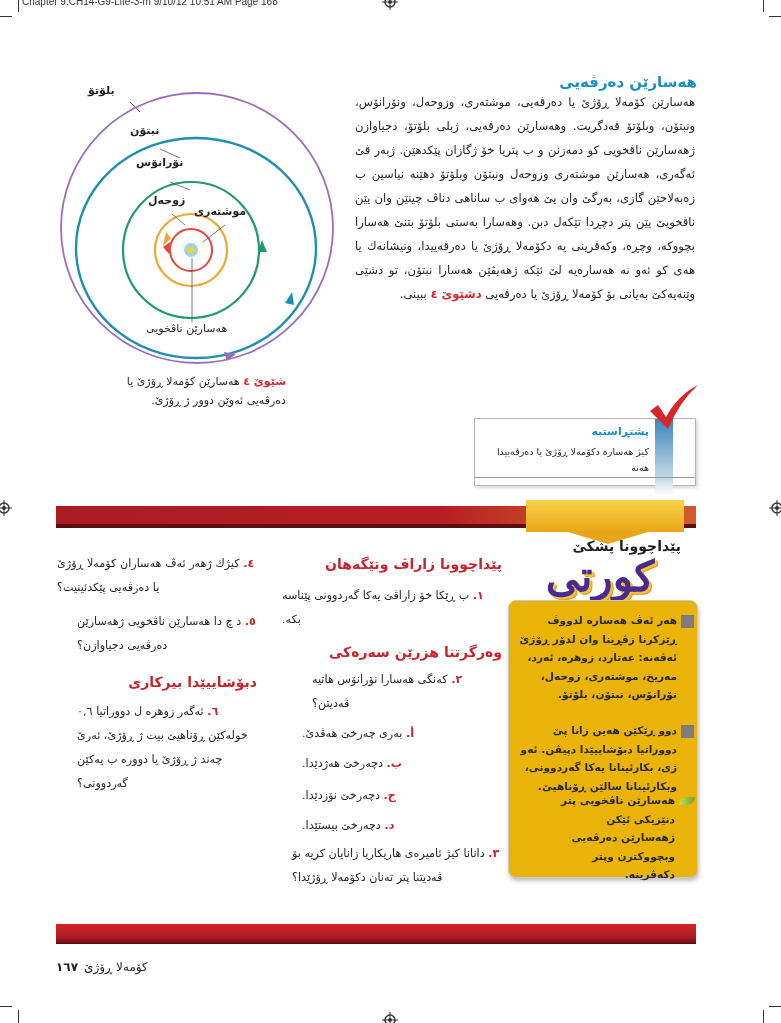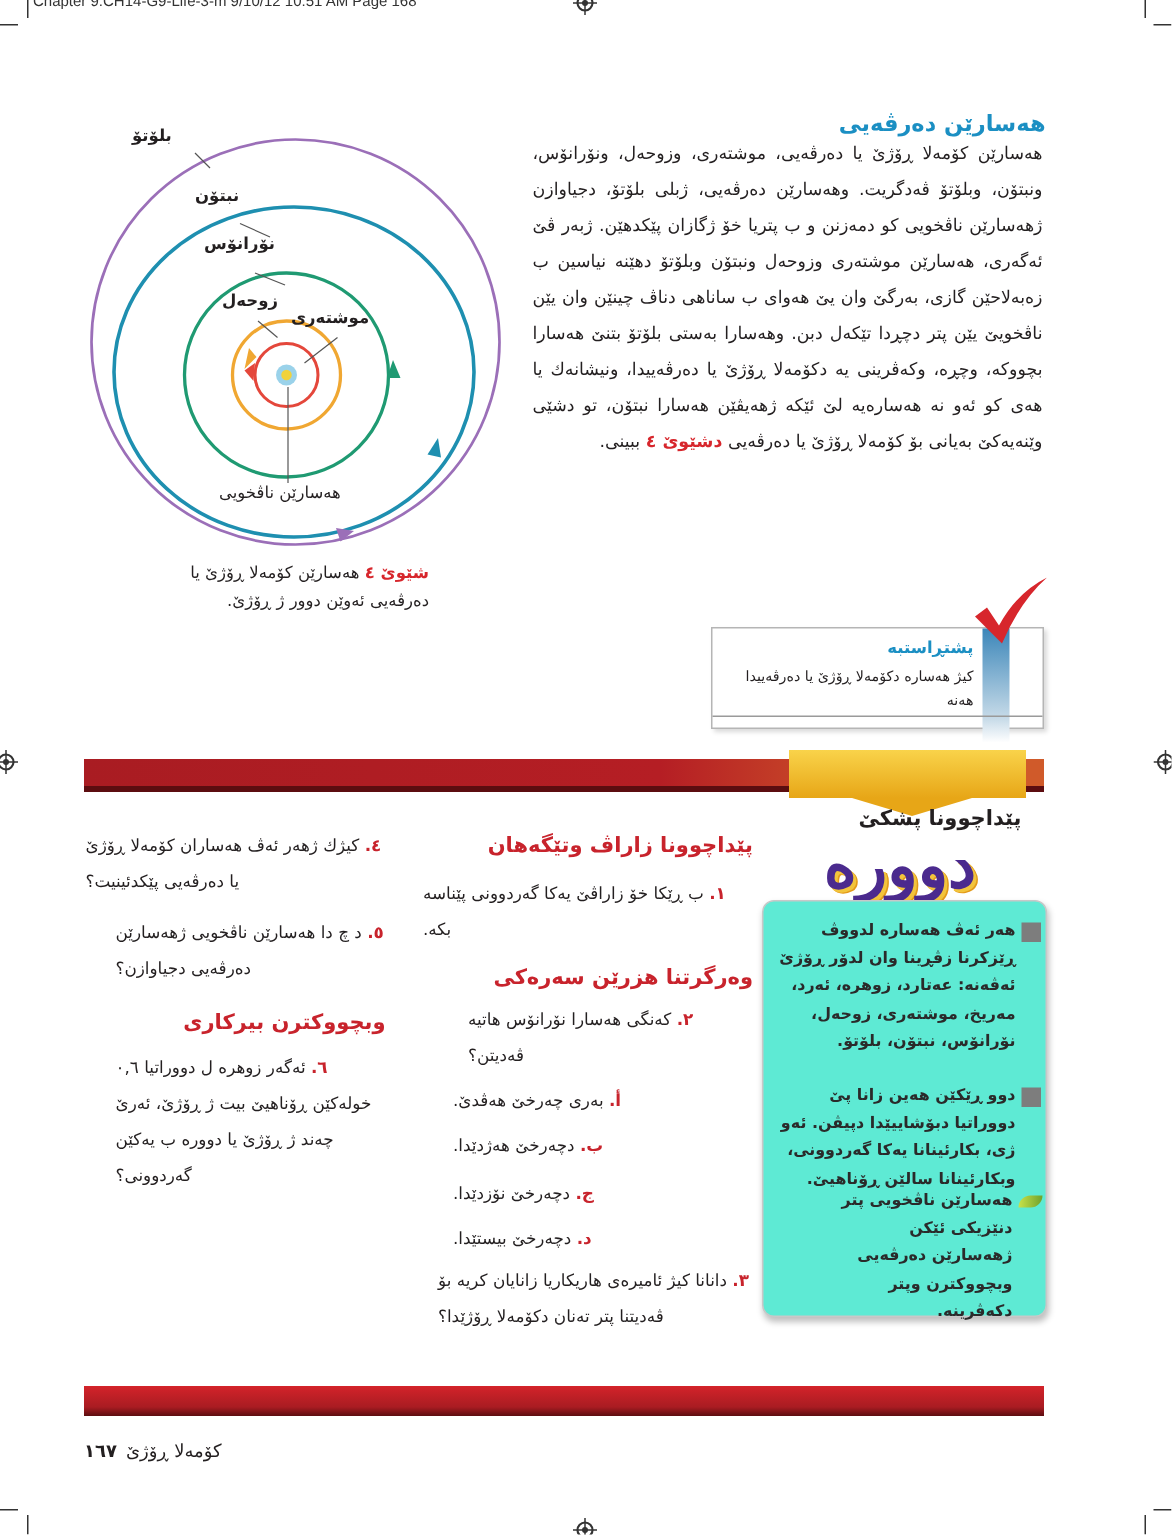--- a/index.html
+++ b/index.html
@@ -34,21 +34,21 @@
   .band { position: absolute; left: 56px; width: 640px; height: 22px; background: linear-gradient(#d4232a, #a91c22 70%, #5c0d10); }
   .band.top { top: 506px; background: linear-gradient(90deg, #a91c22 0%, #b51e24 60%, #d05a2a 85%, #d05a2a 100%); }
   .band.top::after { content: ""; position: absolute; left: 0; right: 0; bottom: 0; height: 4px; background: #5c0d10; }
   .band.bottom { top: 924px; height: 20px; }
   .ribbon { position: absolute; left: 526px; top: 500px; width: 158px; height: 32px; background: linear-gradient(#f9d34a, #e7a617); }
   .ribbon-arrow { position: absolute; left: 568px; top: 532px; width: 0; height: 0; border-left: 40px solid transparent; border-right: 40px solid transparent; border-top: 12px solid #e7a617; }
   .ribbon-label { position: absolute; right: 100px; top: 506px; font-size: 14px; font-weight: bold; color: #231f20; direction: rtl; margin-top: 32px; }
 
   
   .kurti { position: absolute; left: 530px; top: 552px; width: 140px; text-align: center; font-size: 42px; font-weight: bold; color: #4b2a8e; direction: rtl; text-shadow: 2px 2px 0 #f2c43c, 3px 3px 0 #e39a1a; font-family: "DejaVu Serif", serif; }
-  .summary-box { position: absolute; left: 508px; top: 600px; width: 190px; height: 278px; border: 1px solid #c8c8c8; border-radius: 8px; box-shadow: 1px 3px 4px rgba(0,0,0,0.25); background: #5eead4; }
+  .summary-box { position: absolute; left: 508px; top: 600px; width: 190px; height: 278px; border: 1px solid #c8c8c8; border-radius: 8px; box-shadow: 1px 3px 4px rgba(0,0,0,0.25); background: #eab308; }
   .sum-item { position: absolute; right: 20px; font-size: 10.6px; line-height: 18.5px; direction: rtl; text-align: right; font-weight: bold; color: #2a2a2a; }
   .sq { position: absolute; right: 3px; width: 13px; height: 13px; background: #7d7d7d; }
   .leaf { position: absolute; right: 2px; width: 16px; height: 8px; background: linear-gradient(90deg, #c8e24a, #6fa22c); border-radius: 8px 0 8px 0; }
 
   
   .h-red { position: absolute; font-size: 14px; font-weight: bold; color: #c8232c; direction: rtl; text-align: left; }
   .q { position: absolute; font-size: 11.2px; line-height: 24px; direction: rtl; text-align: left; color: #231f20; }
   .num { color: #c8232c; font-weight: bold; }
 
   .footer { position: absolute; left: 56px; top: 960px; font-size: 12px; direction: rtl; white-space: nowrap; }
@@ -141,21 +141,21 @@
 </div>
 <svg class="checkmark" viewBox="0 0 52 46">
     <path d="M2 26 L10 20 L18 32 Q30 10 50 0 Q32 16 20 44 Z" fill="#d7262c"></path>
   </svg>
 
 <div class="band top"></div>
 <div class="ribbon"></div>
 <div class="ribbon-arrow"></div>
 <div class="ribbon-label">پێداچوونا پشکێ</div>
 
-<div class="kurti">دوورە</div>
+<div class="kurti">کورتی</div>
 <div class="summary-box">
   <span class="sq" style="top:14px"></span>
   <div class="sum-item" style="top:10px;width:166px">هەر ئەڤ هەسارە لدووڤ ڕێزکرنا زڤڕینا وان لدۆر ڕۆژێ ئەڤەنە: عەتارد، زوهرە، ئەرد، مەریخ، موشتەری، زوحەل، نۆرانۆس، نبتۆن، بلۆتۆ.</div>
   <span class="sq" style="top:124px"></span>
   <div class="sum-item" style="top:120px;width:166px">دوو ڕێکێن هەین زانا پێ دووراتیا دبۆشاییێدا دپیڤن. ئەو ژی، بکارئینانا یەکا گەردوونی، وبکارئینانا سالێن ڕۆناهیێ.</div>
   <span class="leaf" style="top:196px"></span>
   <div class="sum-item" style="top:190px;width:120px;right:22px">هەسارێن ناڤخویی پتر دنێزیکی ئێکن ژهەسارێن دەرڤەیی وبچووکترن وپتر دکەڤرینە.</div>
 </div>
 
 <h3 class="h-red" style="right:279px;top:556px">پێداچوونا زاراڤ وتێگەهان</h3>
@@ -164,17 +164,17 @@
 <h3 class="h-red" style="right:279px;top:644px">وەرگرتنا هزرێن سەرەکی</h3>
 <p class="q" style="right:279px;top:668px;width:190px"><span class="num">٢.</span> <span>کەنگی هەسارا نۆرانۆس هاتیە ڤەدیتن؟</span></p>
 <p class="q" style="right:279px;top:722px;width:200px"><span class="num">أ.</span> <span>بەری چەرخێ هەڤدێ.</span></p>
 <p class="q" style="right:279px;top:752px;width:200px"><span class="num">ب.</span> <span>دچەرخێ هەژدێدا.</span></p>
 <p class="q" style="right:279px;top:784px;width:200px"><span class="num">ج.</span> <span>دچەرخێ نۆزدێدا.</span></p>
 <p class="q" style="right:279px;top:814px;width:200px"><span class="num">د.</span> <span>دچەرخێ بیستێدا.</span></p>
 <p class="q" style="right:279px;top:842px;width:210px"><span class="num">٣.</span> <span>دانانا کیژ ئامیرەی هاریکاریا زانایان کریە بۆ ڤەدیتنا پتر تەنان دکۆمەلا ڕۆژێدا؟</span></p>
 
 <p class="q" style="right:524px;top:552px;width:200px"><span class="num">٤.</span> <span>کیژك ژهەر ئەڤ هەساران کۆمەلا ڕۆژێ یا دەرڤەیی پێکدئینیت؟</span></p>
 <p class="q" style="right:524px;top:610px;width:180px"><span class="num">٥.</span> <span>د چ دا هەسارێن ناڤخویی ژهەسارێن دەرڤەیی دجیاوازن؟</span></p>
-<h3 class="h-red" style="right:524px;top:674px">وبچووکترن بیرکاری</h3>
+<h3 class="h-red" style="right:524px;top:674px">دبۆشاییێدا بیرکاری</h3>
 <p class="q" style="right:524px;top:700px;width:180px"><span class="num">٦.</span> <span>ئەگەر زوهرە ل دووراتیا ٠,٦ خولەکێن ڕۆناهیێ بیت ژ ڕۆژێ، ئەرێ چەند ژ ڕۆژێ یا دوورە ب یەکێن گەردوونی؟</span></p>
 
 <div class="band bottom"></div>
 <div class="footer"><span>کۆمەلا ڕۆژێ</span><span class="pg">١٦٧</span></div>
 
 </body></html>

